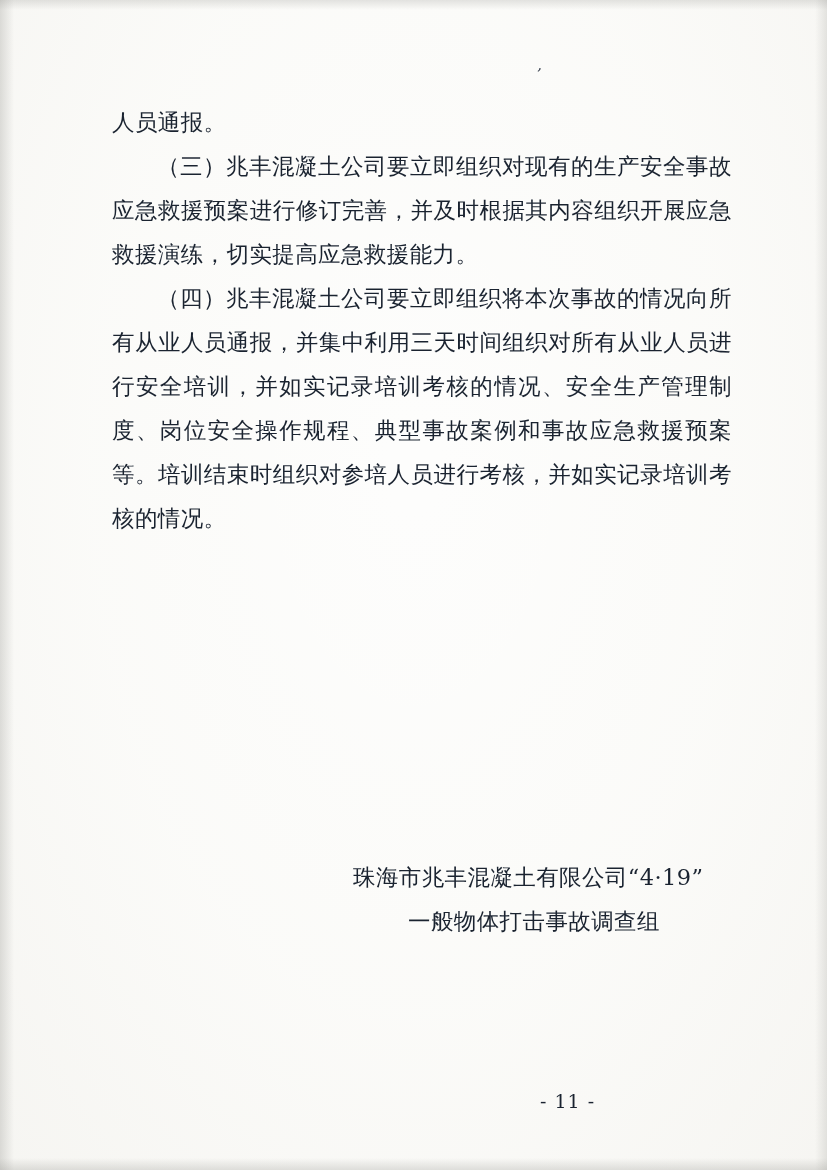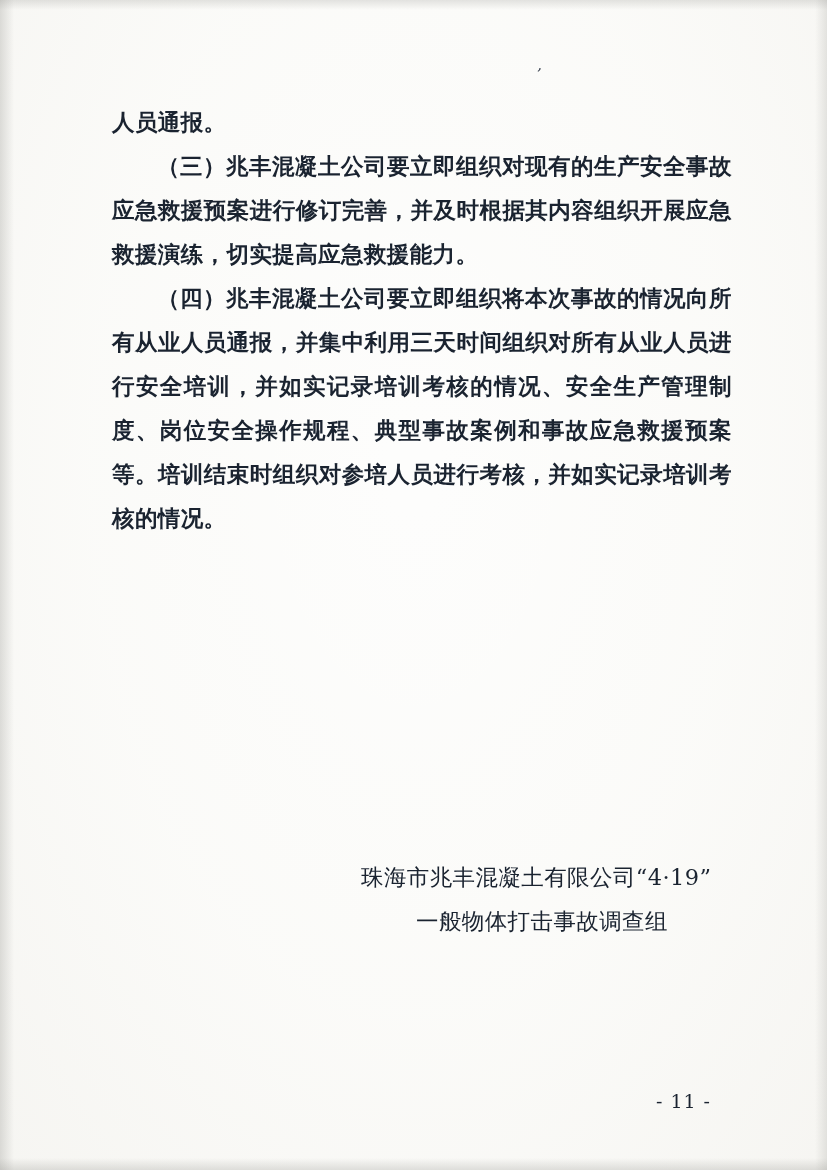--- a/index.html
+++ b/index.html
@@ -36,56 +36,54 @@
   }
   p.para {
     margin: 0 8px 0 0;
     font-size: 22.5px;
     line-height: 44px;
     color: #1a2330;
     text-align: justify;
     text-justify: inter-ideograph;
     letter-spacing: 0.4px;
     font-family: "DejaVu Serif", "Liberation Serif", serif;
-    font-weight: bold;
   }
   p.indent {
     text-indent: 45px;
   }
 
   .stray-mark {
     position: absolute;
     left: 538px;
     top: 56px;
     font-size: 15px;
     color: #3a4250;
     transform: rotate(8deg);
   }
 
   .sign-block {
     position: absolute;
-    left: 116px;
+    left: 108px;
     top: 855px;
     width: 628px;
     font-size: 22.5px;
     line-height: 44px;
     color: #1a2330;
     letter-spacing: 0.4px;
     font-family: "DejaVu Serif", "Liberation Serif", serif;
   }
   .sign-line-1 { padding-left: 245px; }
   .sign-line-2 { padding-left: 300px; }
   .sign-line-3 { padding-left: 350px; }
 
   .page-number {
     position: absolute;
     left: 0;
     right: 0;
     top: 1090px;
-    text-align: center;
     font-size: 19px;
     color: #1a2330;
     letter-spacing: 1px;
     padding-left: 540px;
     font-family: "DejaVu Serif", "Liberation Serif", serif;
   }
   .edge-shadow-l {
     position: absolute;
     left: 0; top: 0; bottom: 0; width: 14px;
     background: linear-gradient(to right, rgba(150,150,145,0.30), rgba(150,150,145,0));

